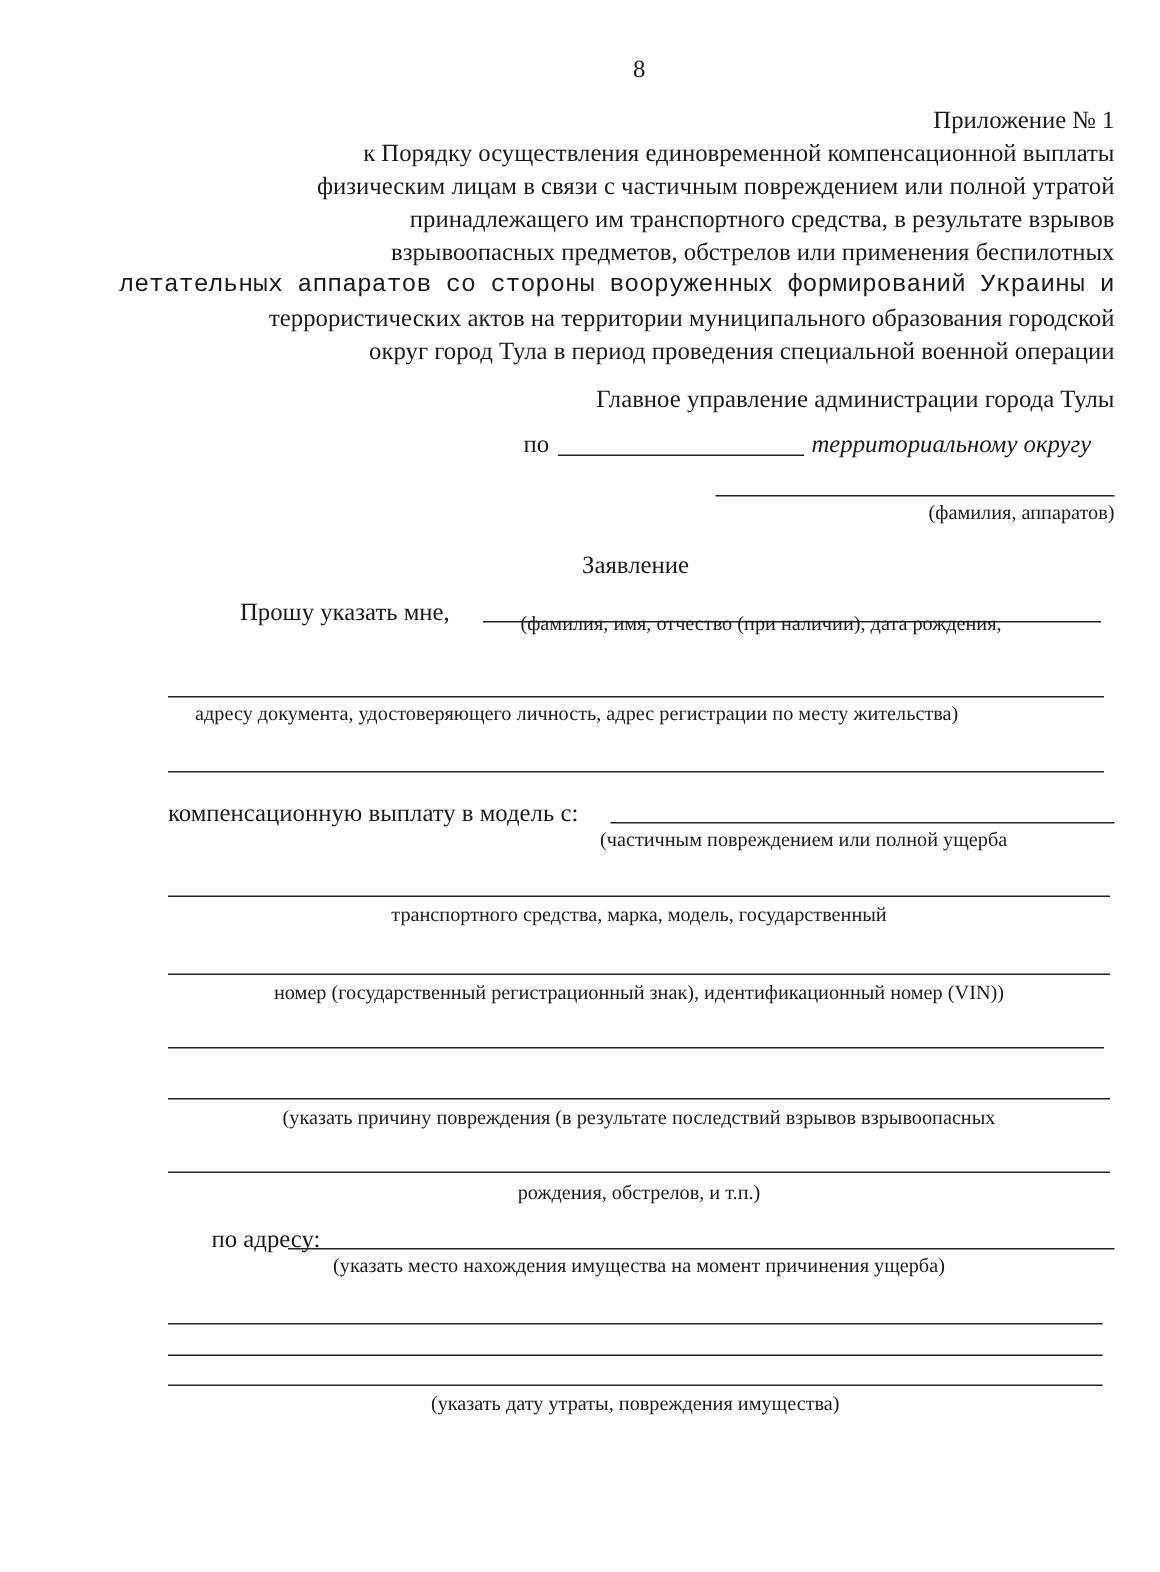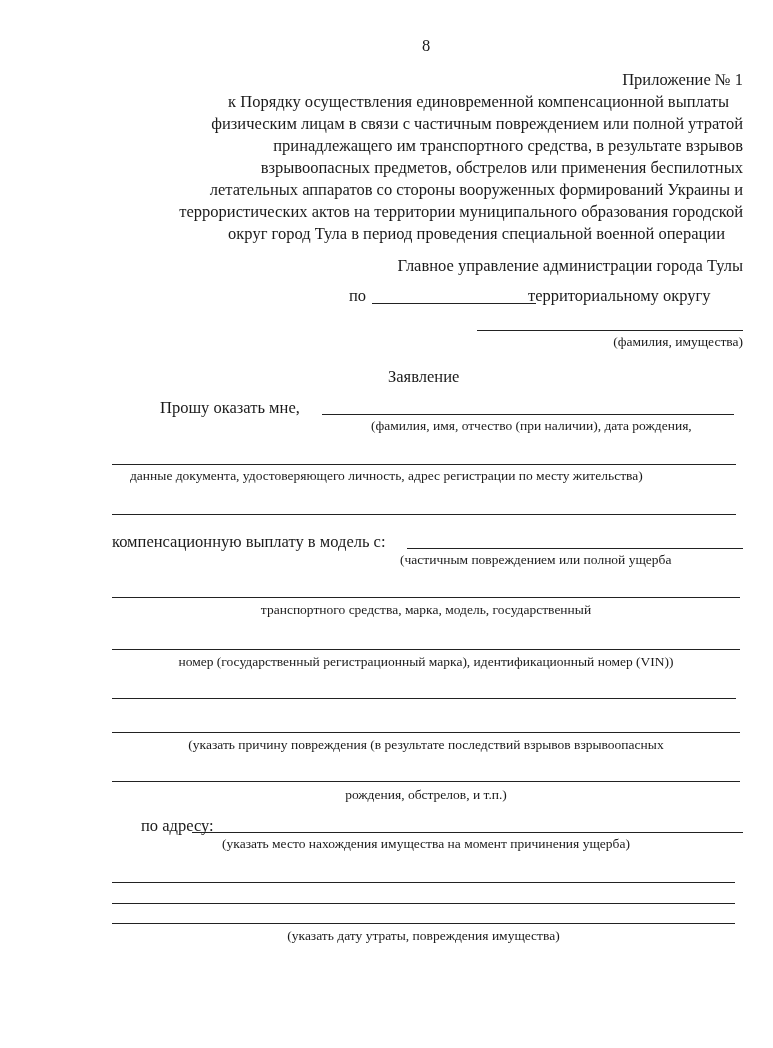--- a/index.html
+++ b/index.html
@@ -15,58 +15,58 @@
   .right { text-align: right; }
   .center { text-align: center; }
 </style>
 </head>
 <body>
 
 <div class="abs big" style="left:422px; top:36px;">8</div>
 
 <div>
   <div class="abs big right" style="right:30px; top:70px;">Приложение № 1</div>
-  <div class="abs big right" style="right:44px; top:92px;margin-left:42px;">к Порядку осуществления единовременной компенсационной выплаты</div>
+  <div class="abs big right" style="right:30px; top:92px;margin-left:42px;">к Порядку осуществления единовременной компенсационной выплаты</div>
   <div class="abs big right" style="right:30px; top:114px;">физическим лицам в связи с частичным повреждением или полной утратой</div>
   <div class="abs big right" style="right:30px; top:136px;">принадлежащего им транспортного средства, в результате взрывов</div>
   <div class="abs big right" style="right:30px; top:158px;">взрывоопасных предметов, обстрелов или применения беспилотных</div>
-  <div class="abs big right" style="right:30px; top:180px;">летательных аппаратов со стороны вооруженных формирований Украины и</div>
+  <div class="abs big right" style="right:30px; top:180px;font-family:Liberation Mono, monospace;">летательных аппаратов со стороны вооруженных формирований Украины и</div>
   <div class="abs big right" style="right:30px; top:202px;">террористических актов на территории муниципального образования городской</div>
-  <div class="abs big right" style="right:48px; top:224px;">округ город Тула в период проведения специальной военной операции</div>
+  <div class="abs big right" style="right:30px; top:224px;">округ город Тула в период проведения специальной военной операции</div>
 </div>
 
 <div>
   <div class="abs big right" style="right:30px; top:256px;">Главное управление администрации города Тулы</div>
   <div class="abs big" style="left:349px; top:286px;">по</div>
   <div class="line" style="left:372px; width:164px; top:303px;"></div>
-  <div class="abs big" style="left:528px; top:286px;">территориальному округу</div>
+  <div class="abs big" style="left:541px; top:286px;font-style:italic;">территориальному округу</div>
   <div class="line" style="left:477px; width:266px; top:330px;"></div>
-  <div class="abs small right" style="right:30px; top:334px;">(фамилия, имущества)</div>
+  <div class="abs small right" style="right:30px; top:334px;">(фамилия, аппаратов)</div>
 </div>
 
 <div class="abs big" style="left:388px; top:367px;">Заявление</div>
 
-<div class="abs big" style="left:160px; top:398px;">Прошу оказать мне,</div>
+<div class="abs big" style="left:160px; top:398px;">Прошу указать мне,</div>
 <div class="line" style="left:322px; width:412px; top:414px;"></div>
-<div class="abs small" style="left:347px; top:418px;margin-left:24px;">(фамилия, имя, отчество (при наличии), дата рождения,</div>
+<div class="abs small" style="left:347px; top:408px;">(фамилия, имя, отчество (при наличии), дата рождения,</div>
 
 <div class="line" style="left:112px; width:624px; top:464px;"></div>
-<div class="abs small" style="left:130px; top:468px;">данные документа, удостоверяющего личность, адрес регистрации по месту жительства)</div>
+<div class="abs small" style="left:130px; top:468px;">адресу документа, удостоверяющего личность, адрес регистрации по месту жительства)</div>
 
 <div class="line" style="left:112px; width:624px; top:514px;"></div>
 
 <div class="abs big" style="left:112px; top:532px;">компенсационную выплату в модель с:</div>
 <div class="line" style="left:407px; width:336px; top:548px;"></div>
 <div class="abs small" style="left:400px; top:552px;">(частичным повреждением или полной ущерба</div>
 
 <div class="line" style="left:112px; width:628px; top:597px;"></div>
 <div class="abs small center" style="left:112px; width:628px; top:602px;">транспортного средства, марка, модель, государственный</div>
 
 <div class="line" style="left:112px; width:628px; top:649px;"></div>
-<div class="abs small center" style="left:112px; width:628px; top:654px;">номер (государственный регистрационный марка), идентификационный номер (VIN))</div>
+<div class="abs small center" style="left:112px; width:628px; top:654px;">номер (государственный регистрационный знак), идентификационный номер (VIN))</div>
 
 <div class="line" style="left:112px; width:624px; top:698px;"></div>
 <div class="line" style="left:112px; width:628px; top:732px;"></div>
 <div class="abs small center" style="left:112px; width:628px; top:737px;">(указать причину повреждения (в результате последствий взрывов взрывоопасных</div>
 
 <div class="line" style="left:112px; width:628px; top:781px;"></div>
 <div class="abs small center" style="left:112px; width:628px; top:787px;">рождения, обстрелов, и т.п.)</div>
 
 <div class="abs big" style="left:112px; top:816px;margin-left:29px;">по адресу:</div>
 <div class="line" style="left:192px; width:551px; top:832px;"></div>

